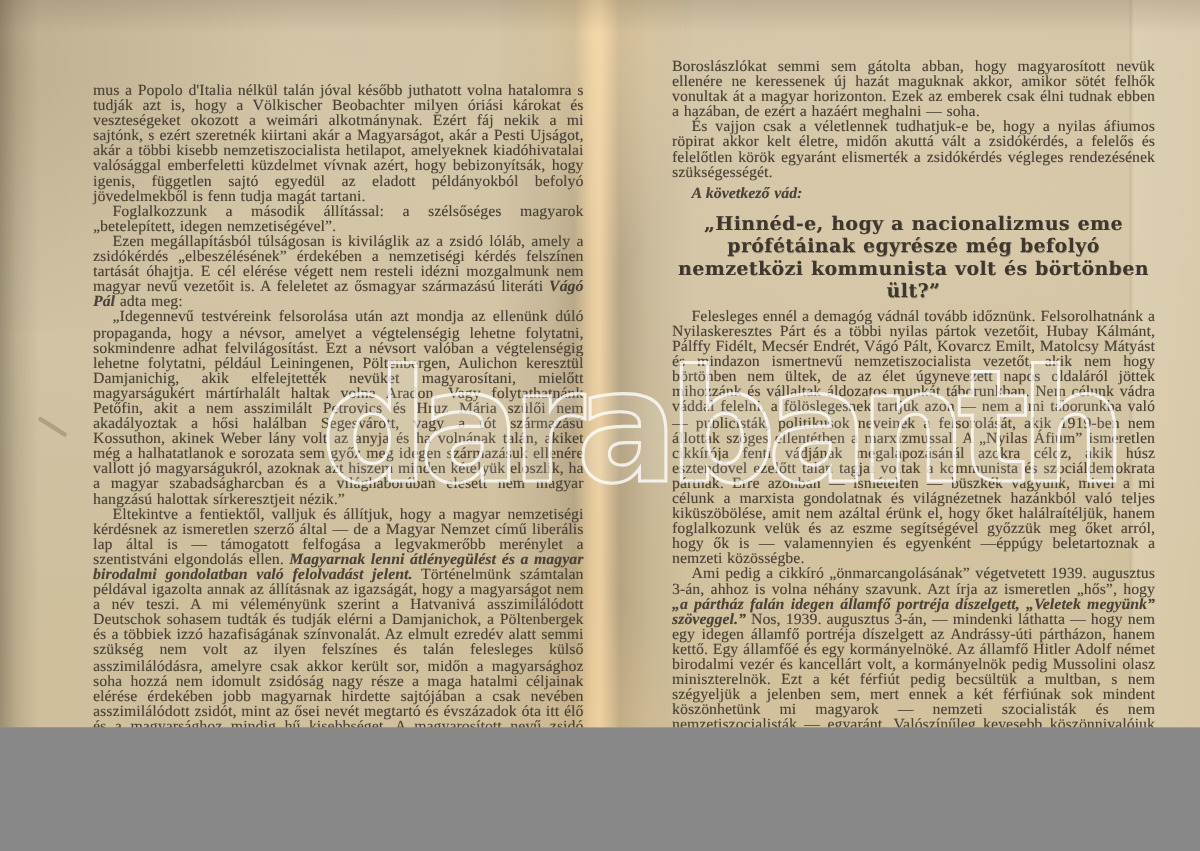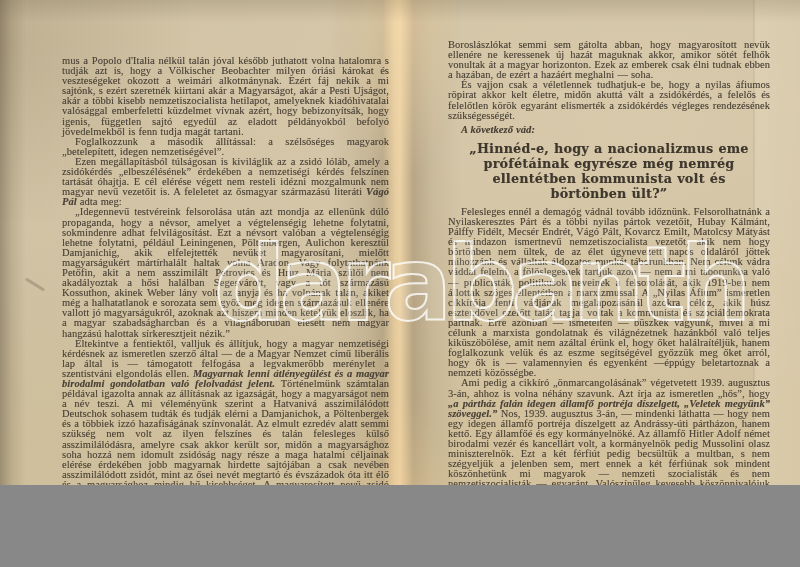--- a/index.html
+++ b/index.html
@@ -130,21 +130,21 @@
     <p><span>Ezen megállapításból túlságosan is kiviláglik az a zsidó lóláb, amely a zsidókérdés „elbeszélésének” érdekében a nemzetiségi kérdés felszínen tartását óhajtja. E cél elérése végett nem resteli idézni mozgalmunk nem magyar nevű vezetőit is. A feleletet az ősmagyar származású literáti </span><span class="it">Vágó Pál</span><span> adta meg:</span></p>
     <p><span>„Idegennevű testvéreink felsorolása után azt mondja az ellenünk dúló propaganda, hogy a névsor, amelyet a végtelenségig lehetne folytatni, sokmindenre adhat felvilágosítást. Ezt a névsort valóban a végtelenségig lehetne folytatni, például Leiningenen, Pöltenbergen, Aulichon keresztül Damjanichig, akik elfelejtették nevüket magyarosítani, mielőtt magyarságukért mártírhalált haltak volna Aradon. Vagy folytathatnánk Petőfin, akit a nem asszimilált Petrovics és Hruz Mária szülői nem akadályoztak a hősi halálban Segesvárott, vagy a tót származású Kossuthon, akinek Weber lány volt az anyja és ha volnának talán, akiket még a halhatatlanok e sorozata sem győz meg idegen származásuk ellenére vallott jó magyarságukról, azoknak azt hiszem minden kételyük eloszlik, ha a magyar szabadságharcban és a világháborúban elesett nem magyar hangzású halottak sírkeresztjeit nézik.”</span></p>
     <p><span>Eltekintve a fentiektől, valljuk és állítjuk, hogy a magyar nemzetiségi kérdésnek az ismeretlen szerző által — de a Magyar Nemzet című liberális lap által is — támogatott felfogása a legvakmerőbb merénylet a szentistváni elgondolás ellen. </span><span class="it">Magyarnak lenni átlényegülést és a magyar birodalmi gondolatban való felolvadást jelent.</span><span> Történelmünk számtalan példával igazolta annak az állításnak az igazságát, hogy a magyarságot nem a név teszi. A mi véleményünk szerint a Hatvanivá asszimilálódott Deutschok sohasem tudták és tudják elérni a Damjanichok, a Pöltenbergek és a többiek izzó hazafiságának színvonalát. Az elmult ezredév alatt semmi szükség nem volt az ilyen felszínes és talán felesleges külső asszimilálódásra, amelyre csak akkor került sor, midőn a magyarsághoz soha hozzá nem idomult zsidóság nagy része a maga hatalmi céljainak elérése érdekében jobb magyarnak hirdette sajtójában a csak nevében asszimilálódott zsidót, mint az ősei nevét megtartó és évszázadok óta itt élő és a magyarsághoz mindig hű kisebbséget. A magyarosított nevű zsidó Göndörferenceket, Gáborandorokat,</span></p>
   </div>
   <div class="pagenum left">— 20 —</div>
 
   <div class="textblock right">
     <p class="noindent"><span>Boroslászlókat semmi sem gátolta abban, hogy magyarosított nevük ellenére ne keressenek új hazát maguknak akkor, amikor sötét felhők vonultak át a magyar horizonton. Ezek az emberek csak élni tudnak ebben a hazában, de ezért a hazáért meghalni — soha.</span></p>
     <p><span>És vajjon csak a véletlennek tudhatjuk-e be, hogy a nyilas áfiumos röpirat akkor kelt életre, midőn akuttá vált a zsidókérdés, a felelős és felelőtlen körök egyaránt elismerték a zsidókérdés végleges rendezésének szükségességét.</span></p>
     <p class="vad-line"><span class="it">A következő vád:</span></p>
-    <p class="chapter-heading"><span>„Hinnéd-e, hogy a nacionalizmus eme prófétáinak egyrésze még nemrég ellentétben kommunista volt és börtönben ült?”</span></p>
+    <p class="chapter-heading"><span>„Hinnéd-e, hogy a nacionalizmus eme prófétáinak egyrésze még befolyó nemzetközi kommunista volt és börtönben ült?”</span></p>
     <p><span>Felesleges ennél a demagóg vádnál tovább időznünk. Felsorolhatnánk a Nyilaskeresztes Párt és a többi nyilas pártok vezetőit, Hubay Kálmánt, Pálffy Fidélt, Mecsér Endrét, Vágó Pált, Kovarcz Emilt, Matolcsy Mátyást és mindazon ismertnevű nemzetiszocialista vezetőt, akik nem hogy börtönben nem ültek, de az élet úgynevezett napos oldaláról jöttek mihozzánk és vállaltak áldozatos munkát táborunkban. Nem célunk vádra váddal felelni, a fölöslegesnek tartjuk azon — nem a mi táborunkba való — publicisták, politikusok neveinek a felsorolását, akik 1919-ben nem állottak szöges ellentétben a marxizmussal. A „Nyilas Áfium” ismeretlen cikkírója fenti vádjának megalapozásánál azokra céloz, akik húsz esztendővel ezelőtt talán tagjai voltak a kommunista és szociáldemokrata pártnak. Erre azonban — ismételten — büszkék vagyunk, mivel a mi célunk a marxista gondolatnak és világnézetnek hazánkból való teljes kiküszöbölése, amit nem azáltal érünk el, hogy őket halálraítéljük, hanem foglalkozunk velük és az eszme segítségével győzzük meg őket arról, hogy ők is — valamennyien és egyenként —éppúgy beletartoznak a nemzeti közösségbe.</span></p>
     <p><span>Ami pedig a cikkíró „önmarcangolásának” végetvetett 1939. augusztus 3-án, ahhoz is volna néhány szavunk. Azt írja az ismeretlen „hős”, hogy </span><span class="it">„a pártház falán idegen államfő portréja díszelgett, „Veletek megyünk” szöveggel.”</span><span> Nos, 1939. augusztus 3-án, — mindenki láthatta — hogy nem egy idegen államfő portréja díszelgett az Andrássy-úti pártházon, hanem kettő. Egy államfőé és egy kormányelnöké. Az államfő Hitler Adolf német birodalmi vezér és kancellárt volt, a kormányelnök pedig Mussolini olasz miniszterelnök. Ezt a két férfiút pedig becsültük a multban, s nem szégyeljük a jelenben sem, mert ennek a két férfiúnak sok mindent köszönhetünk mi magyarok — nemzeti szocialisták és nem nemzetiszocialisták — egyaránt. Valószínűleg kevesebb köszönnivalójuk van azonban a röpiratok íróinak — és a sugalmazóknak.</span></p>
     <p><span>Mert felesleges mondanunk, hogy ennek a kérdésnek az írója</span></p>
   </div>
   <div class="pagenum right">— 19 —</div>
 
   <div class="watermark">darabanth</div>
 
 </div>
 

